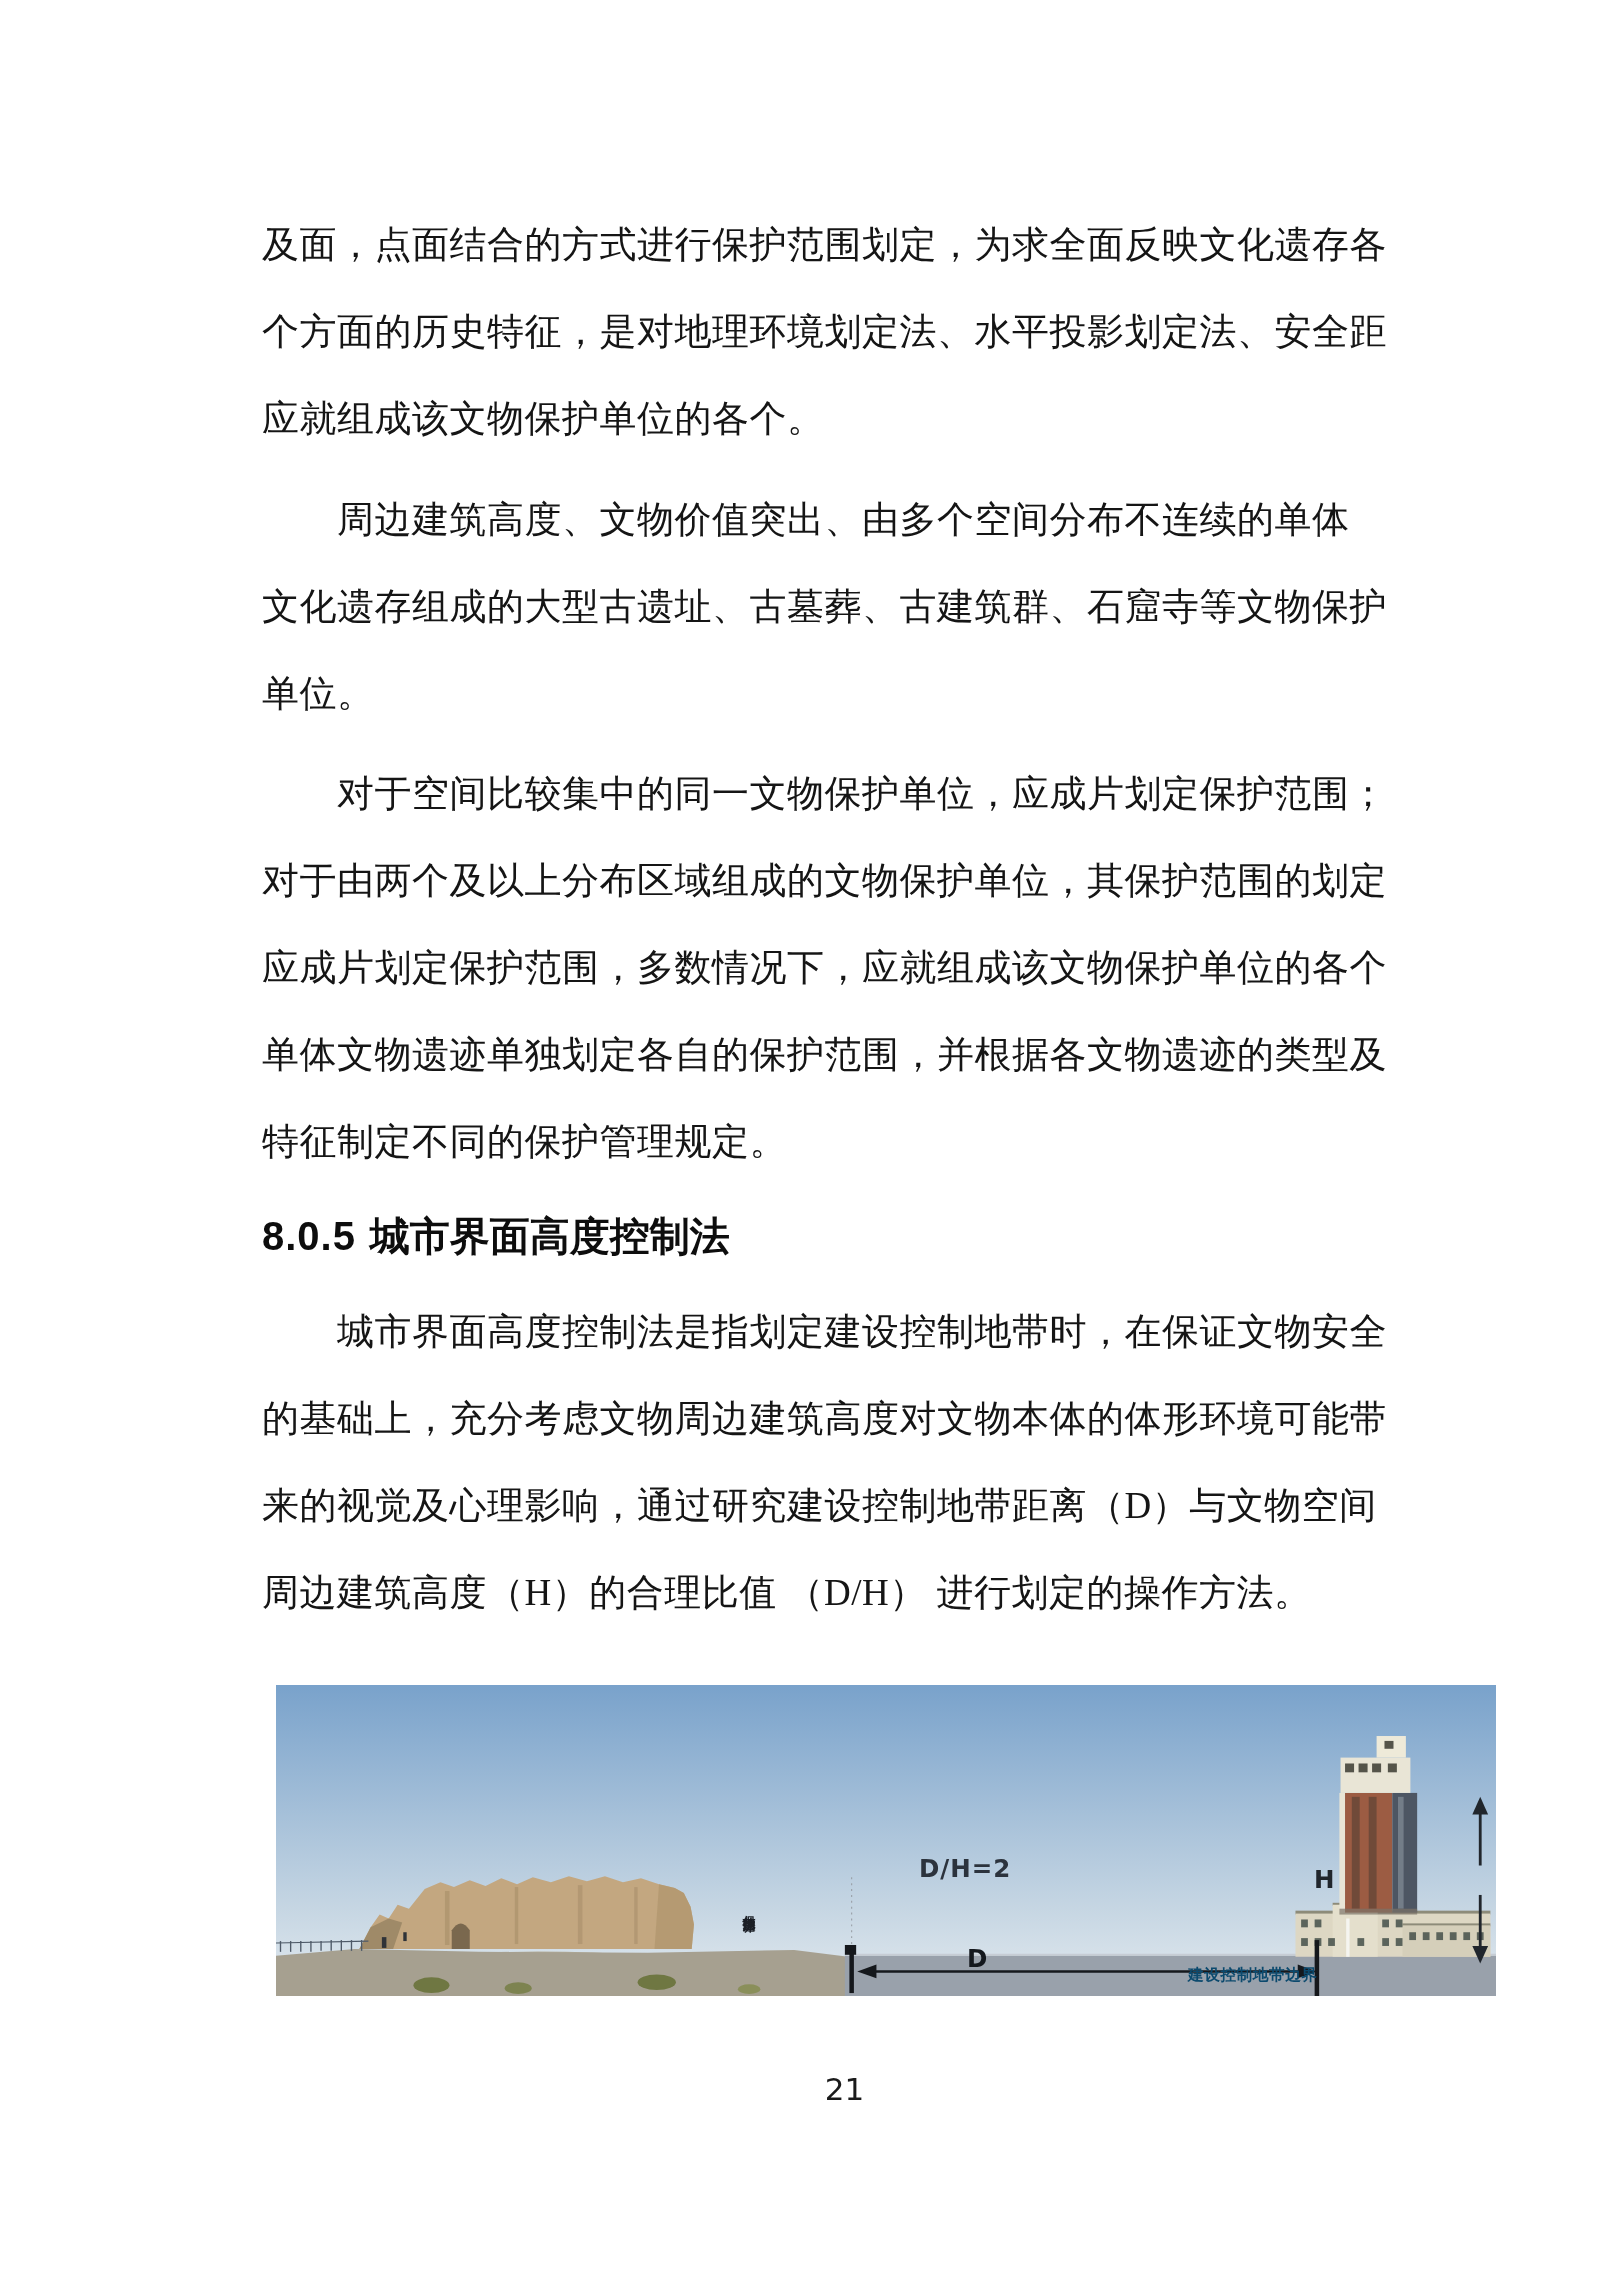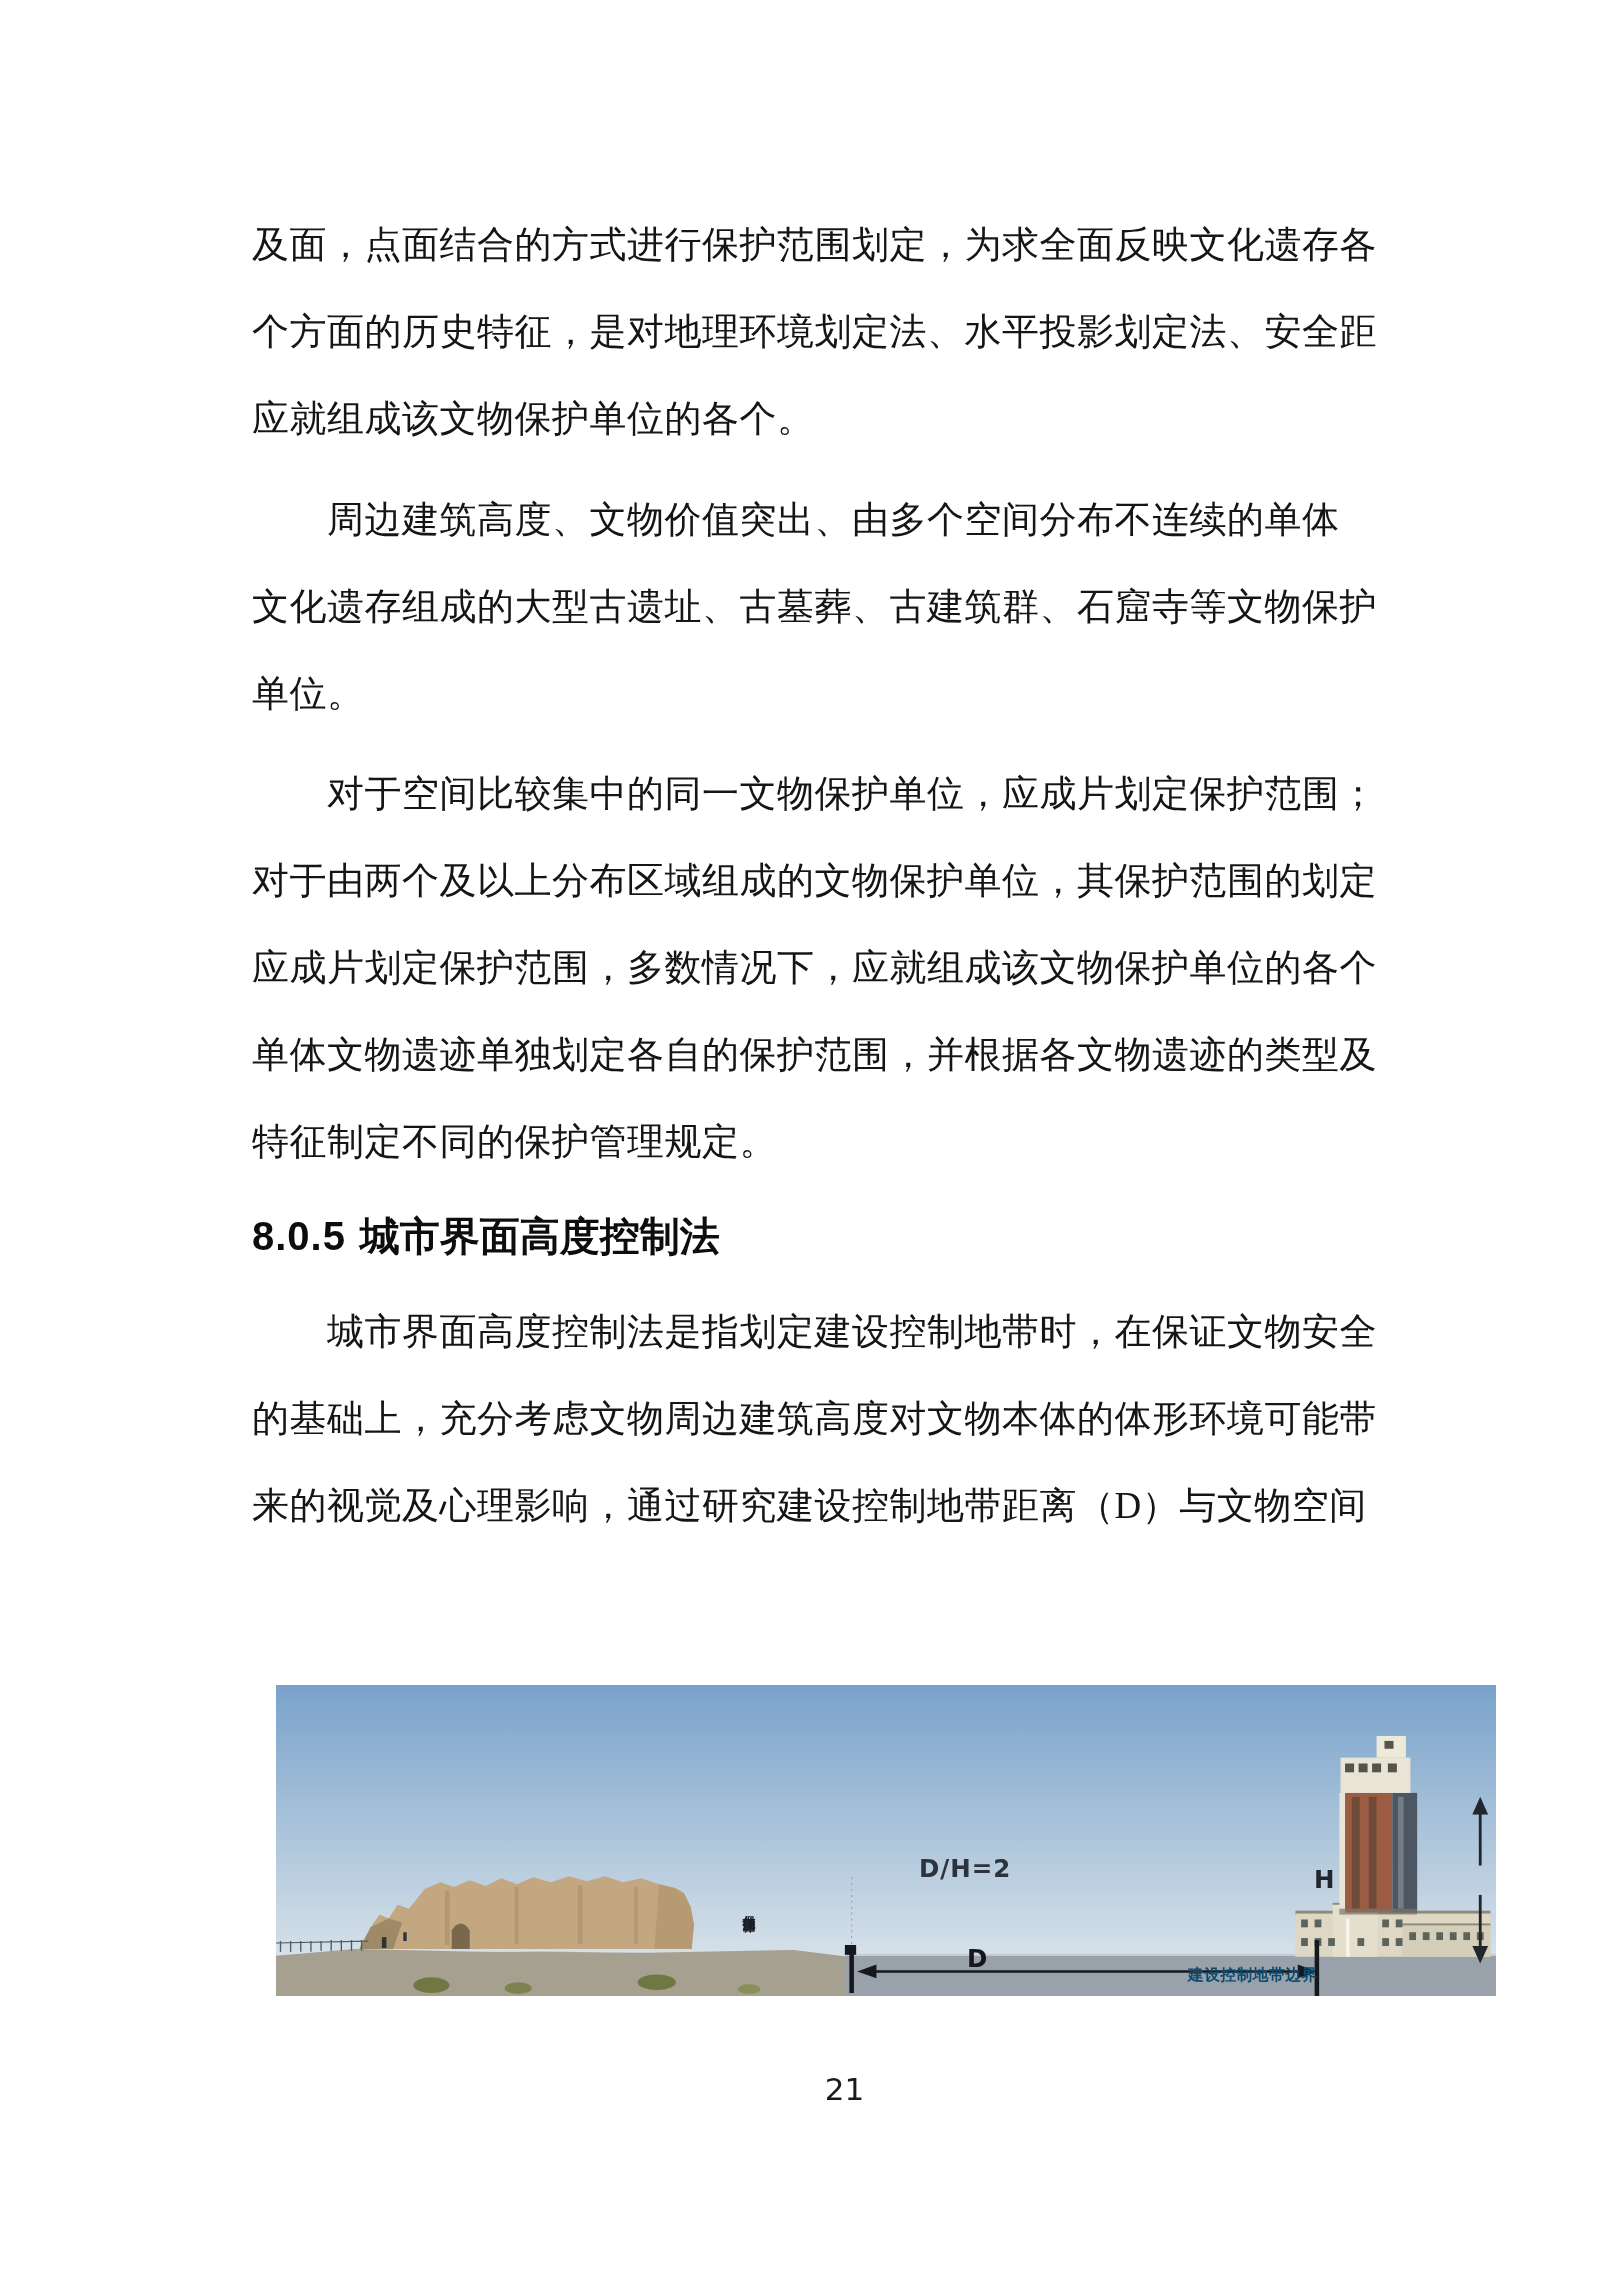--- a/index.html
+++ b/index.html
@@ -5,21 +5,21 @@
   html,body{margin:0;padding:0;background:#ffffff;}
   .page{
     position:relative;
     width:1621px;height:2293px;
     background:#ffffff;
     font-family:"Liberation Serif","DejaVu Serif",serif;
     color:#121212;
     overflow:hidden;
   }
   .content{
-    position:absolute;left:252px;top:0;width:1137px;
+    position:absolute;left:262px;top:0;width:1137px;
     padding-top:201px;
   }
   .para{margin:0 0 13.7px 0;}
   .bline{
     font-size:37px;line-height:87px;height:87px;
     letter-spacing:0.5px;white-space:nowrap;color:#151515;
   }
   .bline.ind{text-indent:75px;}
   .heading{
     margin:-5.9px 0 7.8px 0;
@@ -80,20 +80,21 @@
       <div class="bline">单体文物遗迹单独划定各自的保护范围，并根据各文物遗迹的类型及</div>
       <div class="bline">特征制定不同的保护管理规定。</div>
     </div>
 
     <h2 class="heading"><span class="hnum">8.0.5</span><span>城市界面高度控制法</span></h2>
 
     <div class="para">
       <div class="bline ind">城市界面高度控制法是指划定建设控制地带时，在保证文物安全</div>
       <div class="bline">的基础上，充分考虑文物周边建筑高度对文物本体的体形环境可能带</div>
       <div class="bline">来的视觉及心理影响，通过研究建设控制地带距离（D）与文物空间</div>
+      <div class="bline">周边建筑高度（H）的合理比值 （D/H） 进行划定的操作方法。</div>
     </div>
 
   </div>
 
   <figure class="figure">
     <svg viewBox="0 0 1083 317" preserveAspectRatio="none">
       <defs>
         <linearGradient id="sky" x1="0" y1="0" x2="0" y2="1">
           <stop offset="0%" stop-color="#79a2cb"></stop>
           <stop offset="72%" stop-color="#c6d6e3"></stop>

